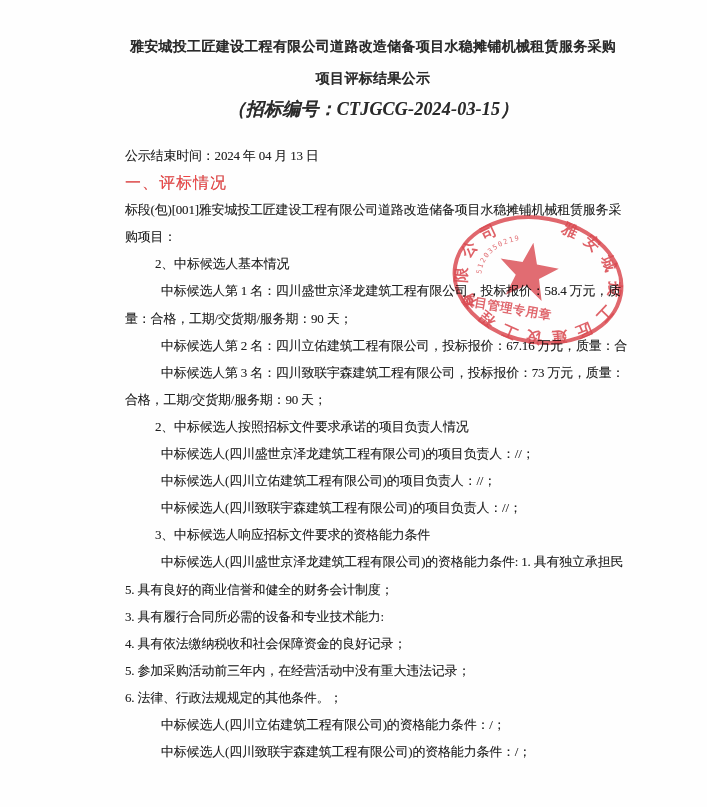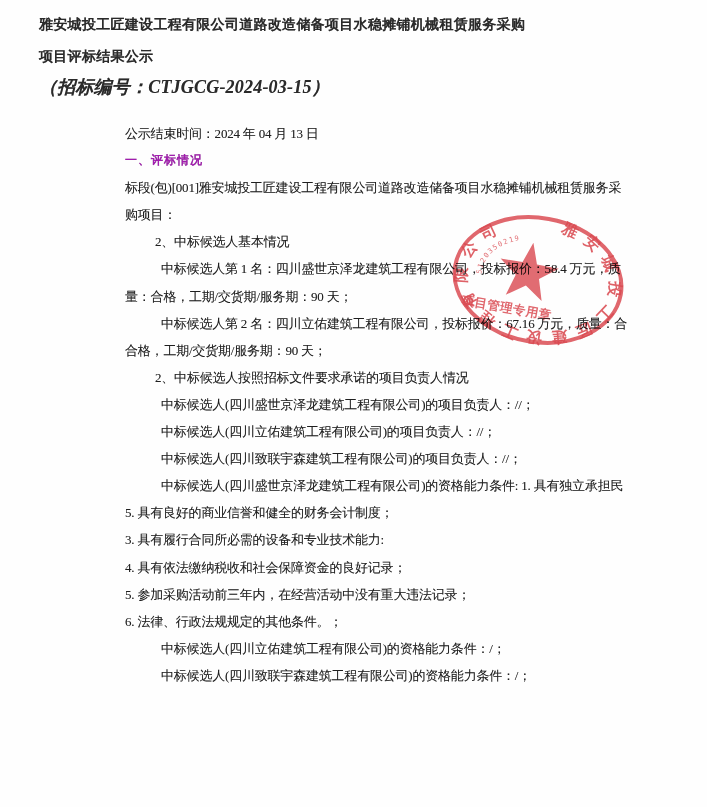--- a/index.html
+++ b/index.html
@@ -5,46 +5,46 @@
   html,body{margin:0;padding:0;background:#ffffff;}
   .page{
     position:relative;
     width:707px;height:807px;
     background:#fefefe;
     overflow:hidden;
     font-family:"Liberation Serif","DejaVu Serif",serif;
     color:#222;
   }
   .title-block{
-    padding-top:9px;
+    padding-top:31px;
     padding-left:14px;
-    text-align:left;
+    text-align:center;
     font-weight:bold;
     color:#2a2a2a;
     text-shadow:0 0 .5px rgba(0,0,0,.35);
     margin-left:25px;
   }
   .t1{font-size:14px;line-height:32px;letter-spacing:.3px;}
   .t2{font-size:18px;line-height:29px;letter-spacing:.2px;font-style:italic;}
   .body{
     margin-top:18px;
     padding-left:117px;
     font-size:13px;
     letter-spacing:-0.2px;
     line-height:27.1px;
     color:#1f1f1f;
     text-shadow:0 0 .5px rgba(0,0,0,.3);
     white-space:nowrap;
   }
   .ln{height:27.1px;margin-left:8px;}
   .heading{
     font-family:"Liberation Sans","DejaVu Sans",sans-serif;
-    font-weight:bold;
-    font-size:12px;
-    color:#a21caf;
+    font-weight:normal;
+    font-size:16px;
+    color:#ef4444;
     letter-spacing:1px;
   }
   .sub{padding-left:30px;}
   .ind{padding-left:36px;}
   .stamp{
     position:absolute;
     left:443px;top:207px;
     width:190px;height:150px;
     mix-blend-mode:multiply;
     opacity:.9;
@@ -67,25 +67,27 @@
 
   <div class="body">
     <div class="ln">公示结束时间：2024 年 04 月 13 日</div>
     <div class="ln heading">一、评标情况</div>
     <div class="ln">标段(包)[001]雅安城投工匠建设工程有限公司道路改造储备项目水稳摊铺机械租赁服务采</div>
     <div class="ln">购项目：</div>
     <div class="ln sub">2、中标候选人基本情况</div>
     <div class="ln ind">中标候选人第 1 名：四川盛世京泽龙建筑工程有限公司，投标报价：58.4 万元，质</div>
     <div class="ln">量：合格，工期/交货期/服务期：90 天；</div>
     <div class="ln ind">中标候选人第 2 名：四川立佑建筑工程有限公司，投标报价：67.16 万元，质量：合</div>
+    <div class="ln ind">中标候选人第 3 名：四川致联宇森建筑工程有限公司，投标报价：73 万元，质量：</div>
     <div class="ln">合格，工期/交货期/服务期：90 天；</div>
     <div class="ln sub">2、中标候选人按照招标文件要求承诺的项目负责人情况</div>
     <div class="ln ind">中标候选人(四川盛世京泽龙建筑工程有限公司)的项目负责人：//；</div>
     <div class="ln ind">中标候选人(四川立佑建筑工程有限公司)的项目负责人：//；</div>
     <div class="ln ind">中标候选人(四川致联宇森建筑工程有限公司)的项目负责人：//；</div>
+    <div class="ln sub">3、中标候选人响应招标文件要求的资格能力条件</div>
     <div class="ln ind">中标候选人(四川盛世京泽龙建筑工程有限公司)的资格能力条件: 1. 具有独立承担民</div>
     <div class="ln">5. 具有良好的商业信誉和健全的财务会计制度；</div>
     <div class="ln">3. 具有履行合同所必需的设备和专业技术能力:</div>
     <div class="ln">4. 具有依法缴纳税收和社会保障资金的良好记录；</div>
     <div class="ln">5. 参加采购活动前三年内，在经营活动中没有重大违法记录；</div>
     <div class="ln">6. 法律、行政法规规定的其他条件。；</div>
     <div class="ln ind">中标候选人(四川立佑建筑工程有限公司)的资格能力条件：/；</div>
     <div class="ln ind">中标候选人(四川致联宇森建筑工程有限公司)的资格能力条件：/；</div>
   </div>
 

